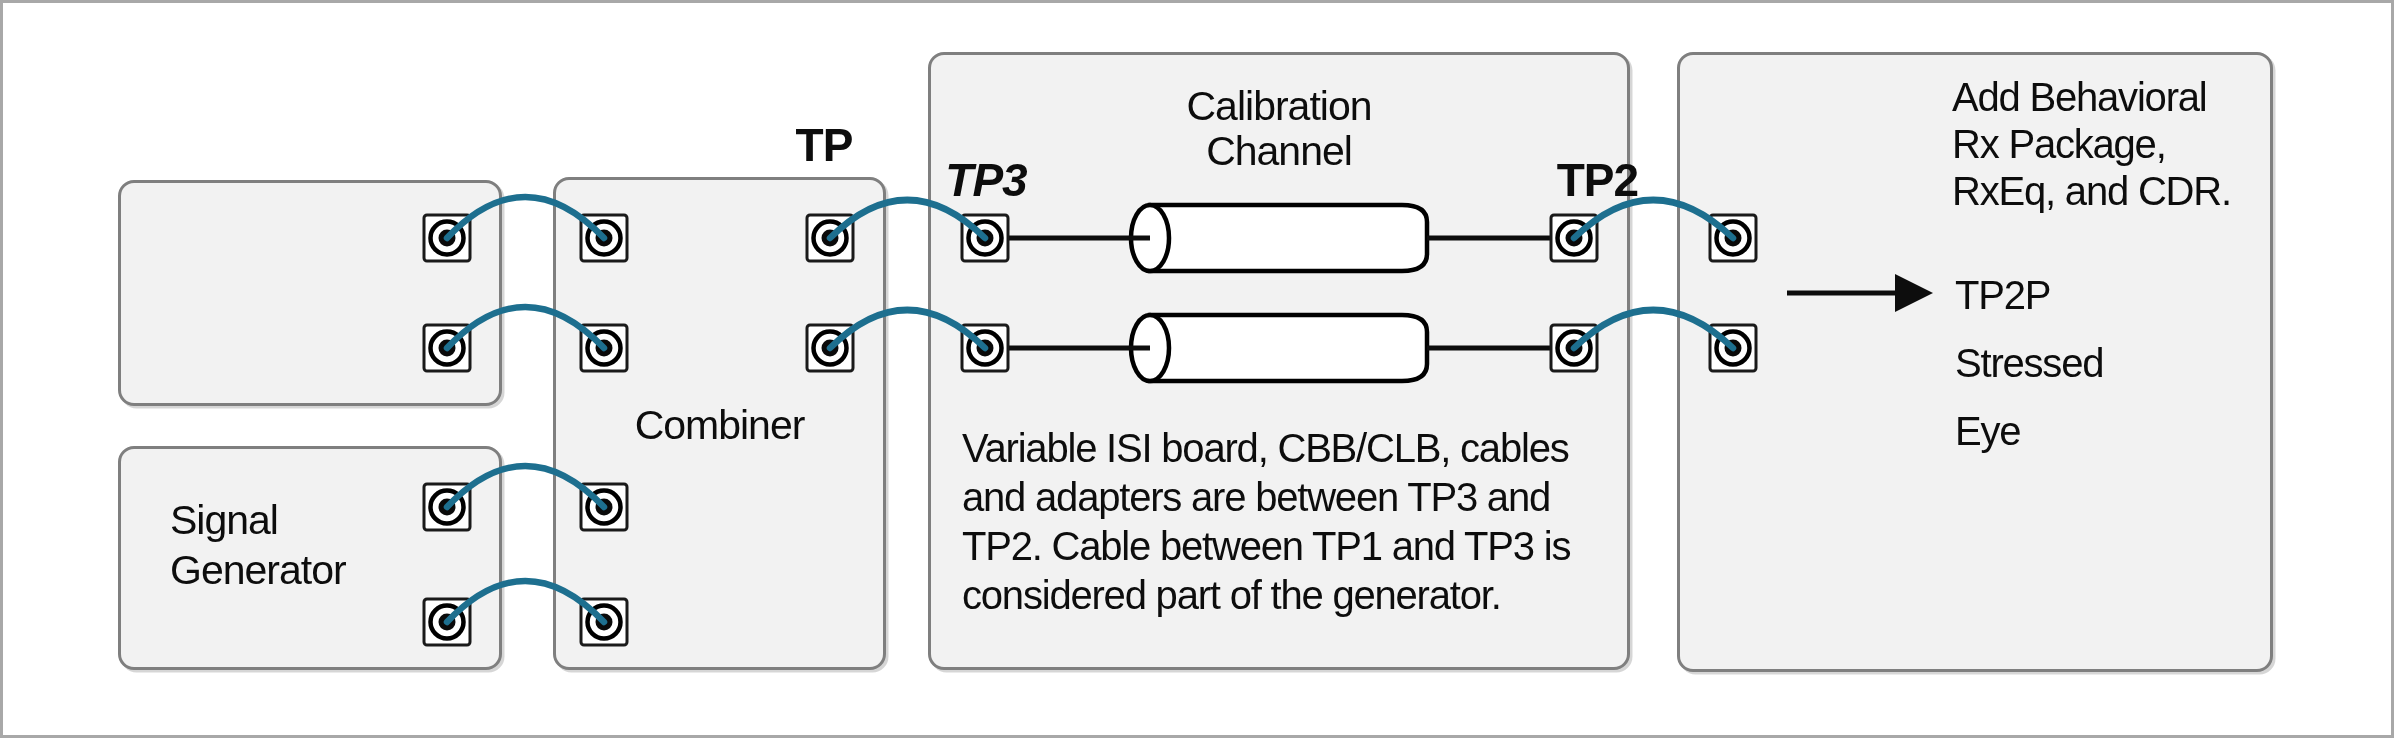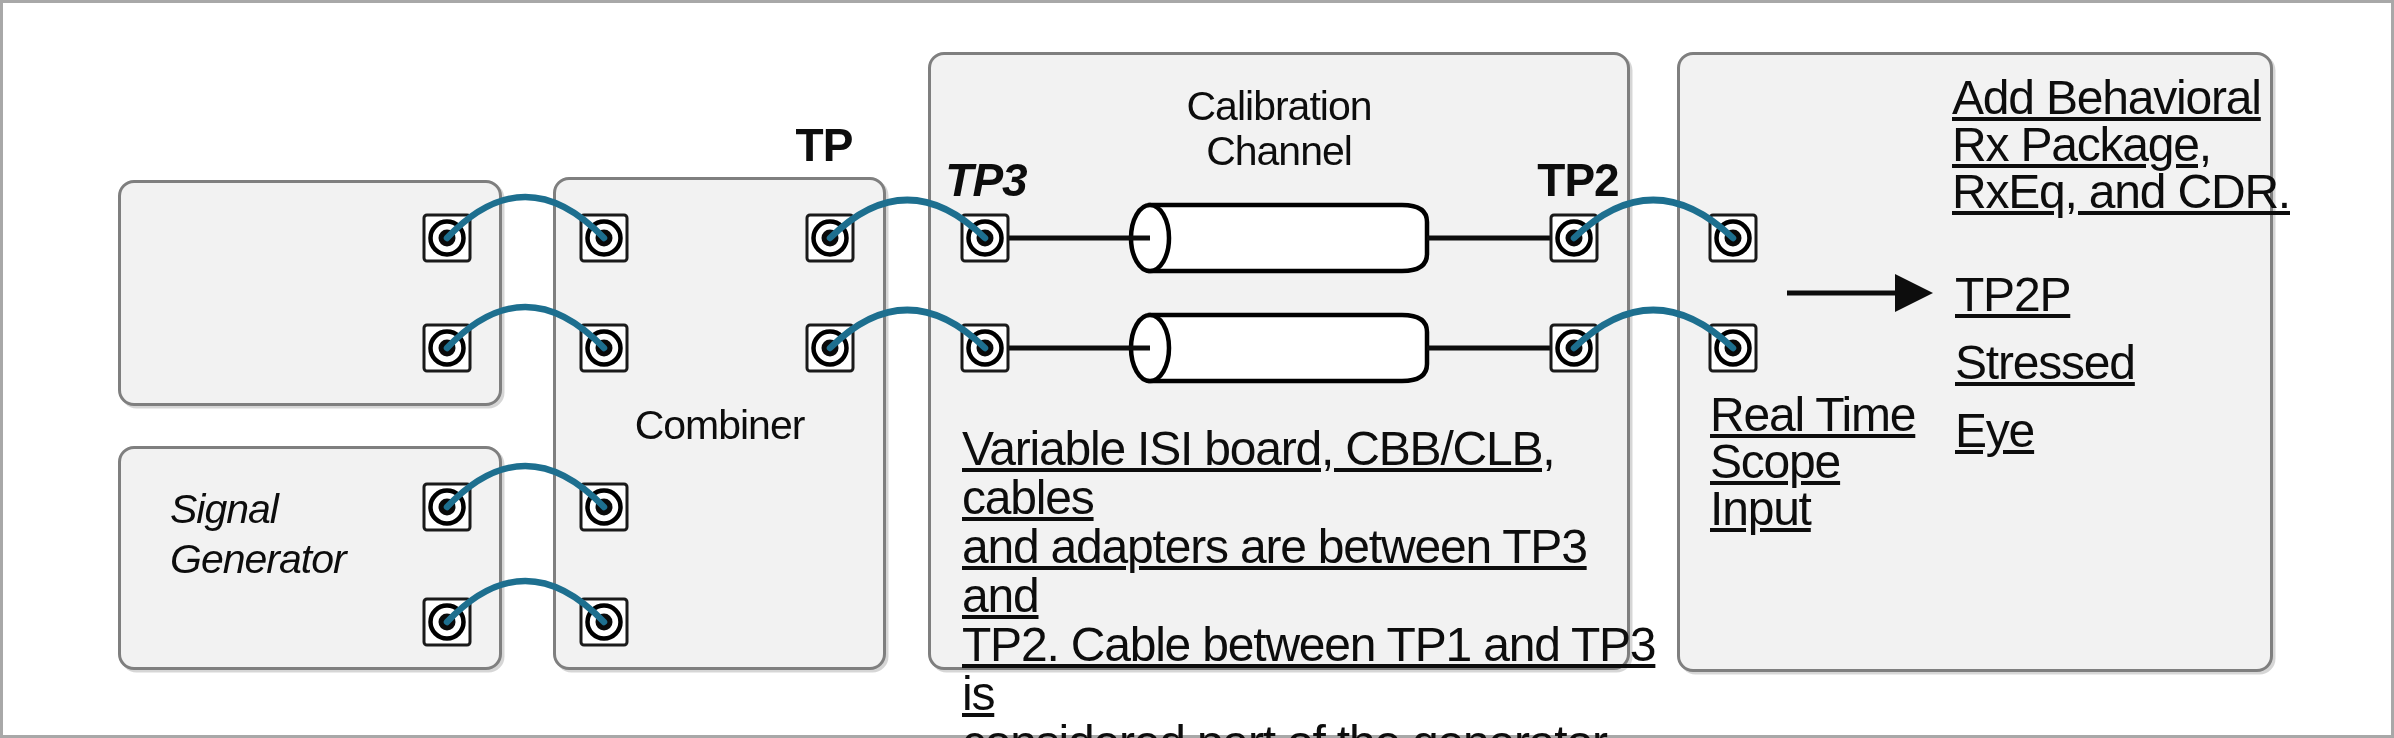--- a/index.html
+++ b/index.html
@@ -34,25 +34,24 @@
   .center{text-align:center;}
   .tp{
     position:absolute;
     font-size:46px;
     font-weight:700;
     letter-spacing:-1px;
     text-align:center;
   }
   .note{
     position:absolute;
-    font-size:48px;
+    font-size:40px;
     line-height:49px;
     letter-spacing:-1.2px;
     white-space:pre-line;
-    text-decoration:underline;
   }
   .small-lh{line-height:45px;}
   svg{position:absolute;left:0;top:0;}
   .sig{stroke:#0d0d0d;stroke-width:5;fill:none;}
   .cable{stroke:var(--cable,#1d6f8f);stroke-width:6.5;fill:none;stroke-linecap:round;}
   .conn-sq{fill:#ffffff;stroke:#1a1a1a;stroke-width:3;}
   .conn-ring{fill:#ffffff;stroke:#000000;stroke-width:4.5;}
   .conn-dot{fill:#0a0a0a;}
   .cyl{fill:#ffffff;stroke:#000000;stroke-width:4.5;}
   .arrow-head{fill:#0d0d0d;stroke:none;}
@@ -121,44 +120,41 @@
     <path class="cable" d="M1574,238 Q1653,162 1733,238"></path>
     <path class="cable" d="M1574,348 Q1653,272 1733,348"></path>
 
     <g>
       <line class="sig" x1="1787" y1="293" x2="1897" y2="293"></line>
       <polygon class="arrow-head" points="1895,274 1933,293 1895,312"></polygon>
     </g>
   </svg>
 
 
-  <div class="lbl" style="left:170px;top:484px;font-style:italic;">Signal
+  <div class="lbl" style="left:170px;top:495px;">Signal
 Generator</div>
 
   <div class="lbl center" style="left:553px;top:400px;width:333px;">Combiner</div>
 
   <div class="lbl center small-lh" style="left:928px;top:84px;width:702px;">Calibration
 Channel</div>
 
   <div class="tp" style="left:774px;top:118px;width:100px;">TP</div>
 
   <div class="tp" style="left:926px;top:153px;width:120px;font-style:italic;">TP3</div>
 
-  <div class="tp" style="left:1518px;top:153px;width:120px;">TP2</div>
+  <div class="tp" style="left:1518px;top:153px;width:120px;text-align:right;">TP2</div>
 
   <div class="note" style="left:962px;top:424px;width:700px;">Variable ISI board, CBB/CLB, cables
 and adapters are between TP3 and
 TP2. Cable between TP1 and TP3 is
 considered part of the generator.</div>
 
   <div class="note" style="left:1952px;top:74px;width:420px;line-height:47px;">Add Behavioral
 Rx Package,
 RxEq, and CDR.</div>
 
   <div class="note" style="left:1955px;top:261px;width:300px;line-height:68px;">TP2P
 Stressed
 Eye</div>
 
-  <div class="note" style="left:1710px;top:391px;width:300px;line-height:47px;">Real Time
-Scope
-Input</div>
 
 </div>
 
 </body></html>

